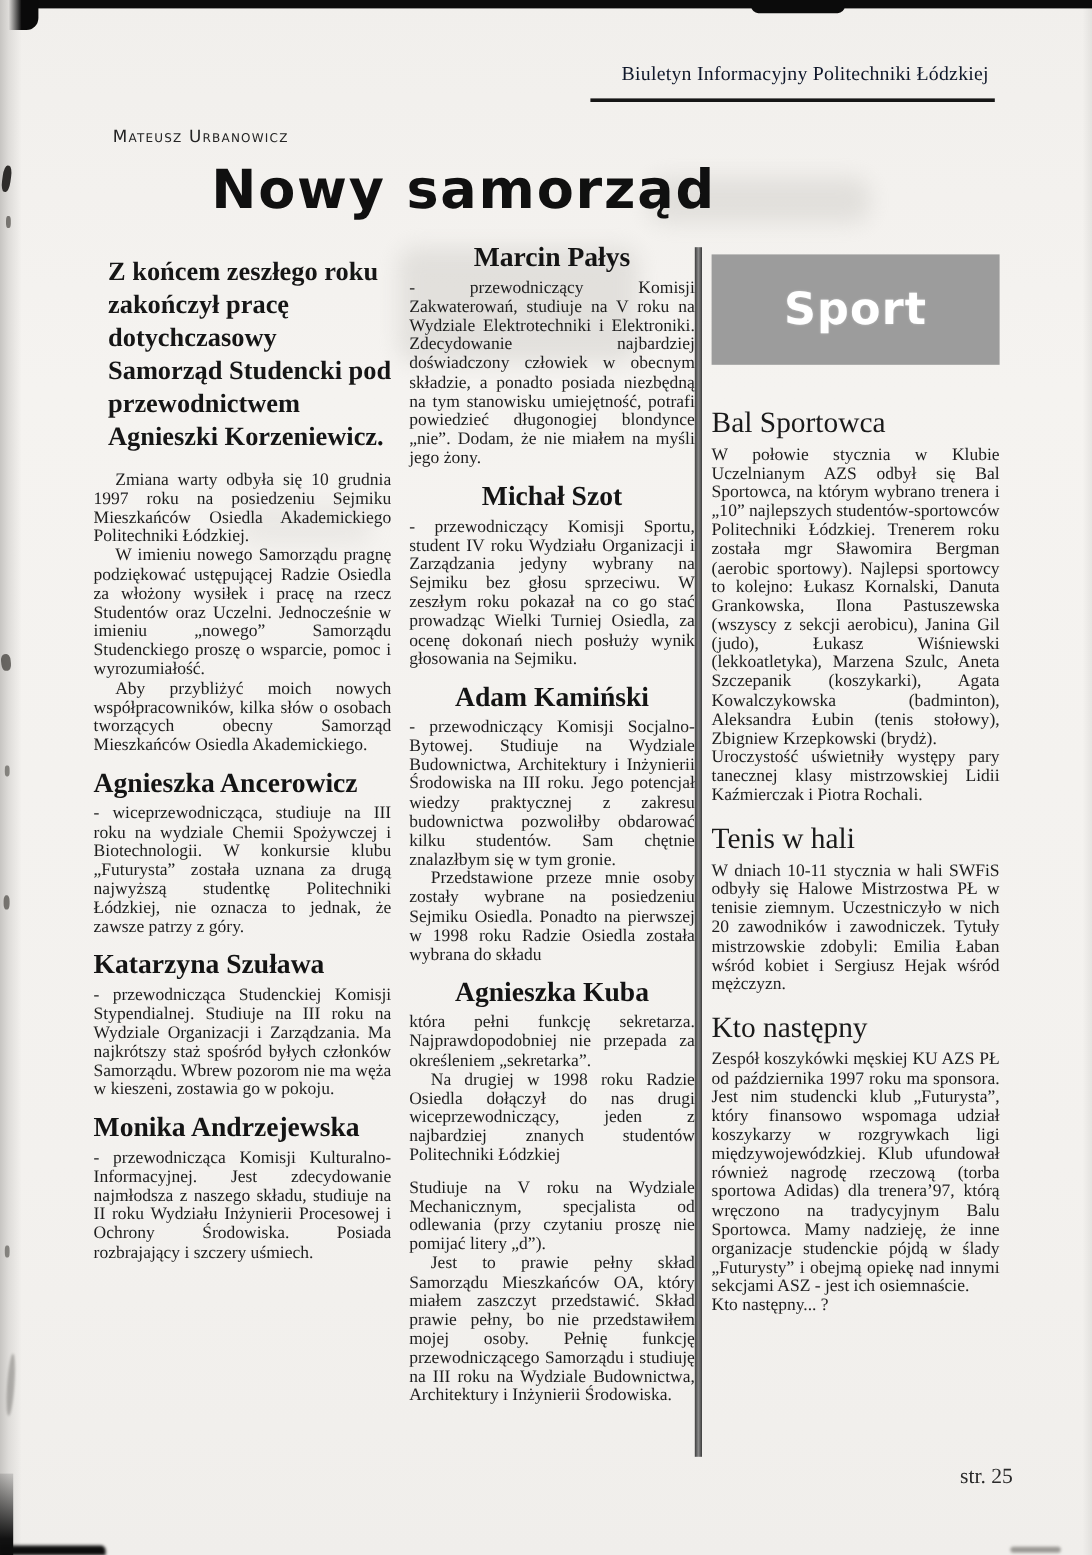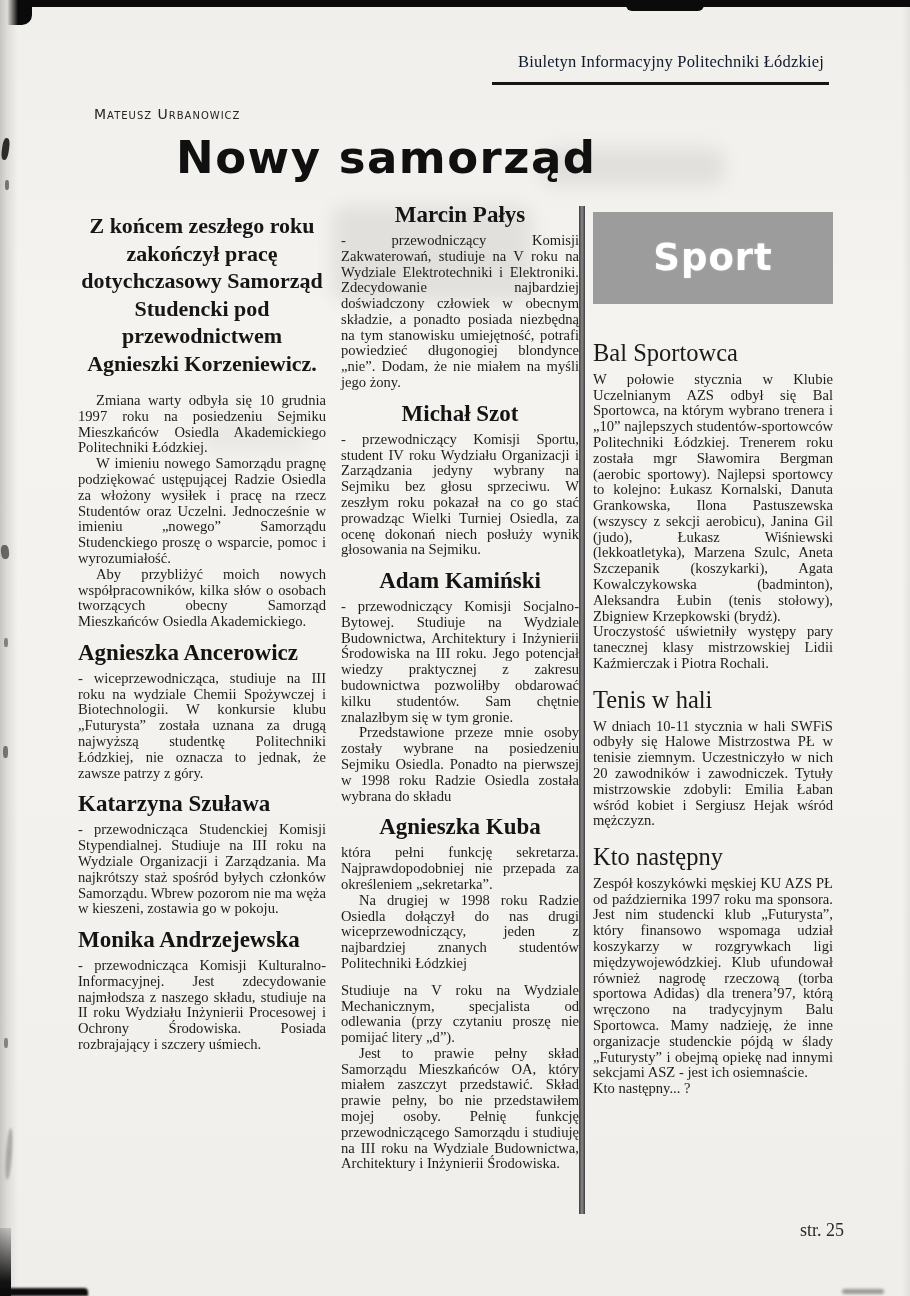--- a/index.html
+++ b/index.html
@@ -43,21 +43,21 @@
   .title{position:absolute;left:132px;top:131px;font-family:"DejaVu Sans",sans-serif;
     font-weight:bold;font-size:45px;letter-spacing:1.5px;color:#101010;margin-left:44px;}
   .pageno{position:absolute;right:66px;top:1220px;font-size:18px;color:#2a2a2a;}
   
   .col{position:absolute;font-size:14.6px;line-height:15.8px;text-align:justify;color:#1d1d1d;}
   #col1{left:78px;top:212px;width:248px;}
   #col2{left:341px;top:203px;width:238px;}
   #col3{left:593px;top:212px;width:240px;}
   .divider{position:absolute;left:579px;top:206px;width:6px;height:1008px;
     background:linear-gradient(90deg,#3b3b3b,#8a8a8a 50%,#3b3b3b);}
-  .lead{font-weight:bold;font-size:22px;line-height:27.5px;text-align:center;margin:0 0 16px 0;color:#161616;}
+  .lead{font-weight:bold;font-size:22px;line-height:27.5px;text-align:left;margin:0 0 16px 12px;color:#161616;}
   p.bp{margin:0;}
   .ind{text-indent:18px;}
   .sec{margin-top:11px;}
   .name-h{font-size:23px;font-weight:bold;line-height:1.04;margin:0 0 6px 0;color:#141414;text-align:left;}
   #col2 .name-h{text-align:center;}
   .sport-h{font-size:24.5px;font-weight:normal;line-height:1.05;margin:0 0 6px 0;color:#1a1a1a;text-align:left;}
   .sec3{margin-top:15px;}
   .banner{height:92px;margin:0 0 36px 0;background:#9c9c9c;
     display:flex;align-items:center;justify-content:center;
     font-family:"DejaVu Sans",sans-serif;font-weight:bold;font-size:37px;

